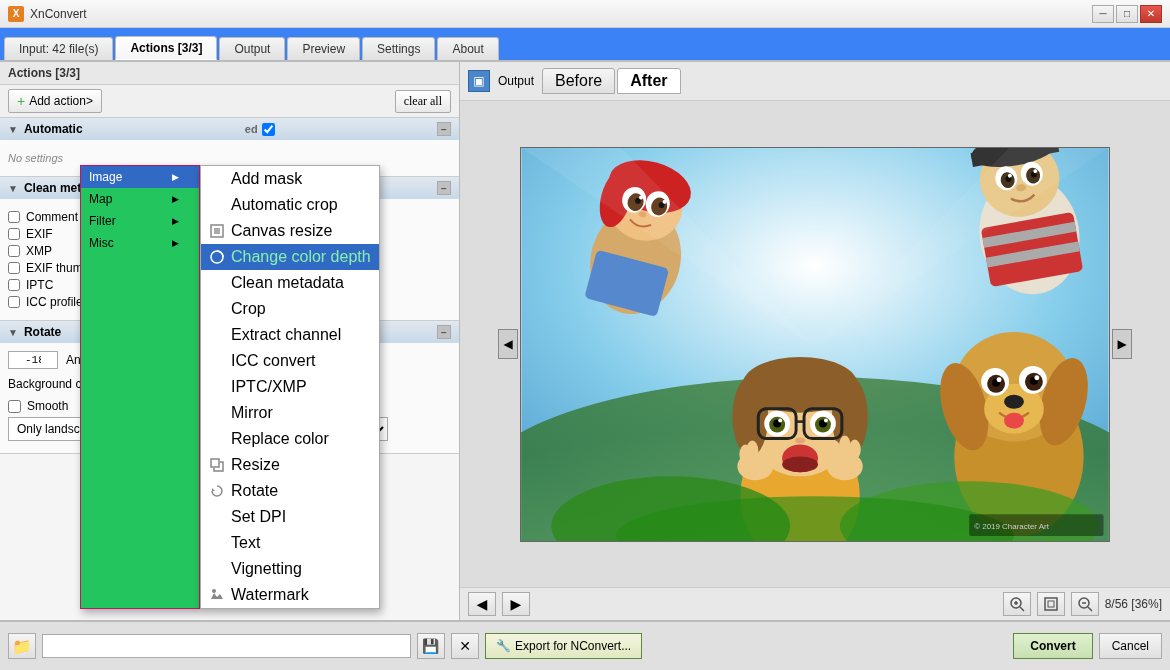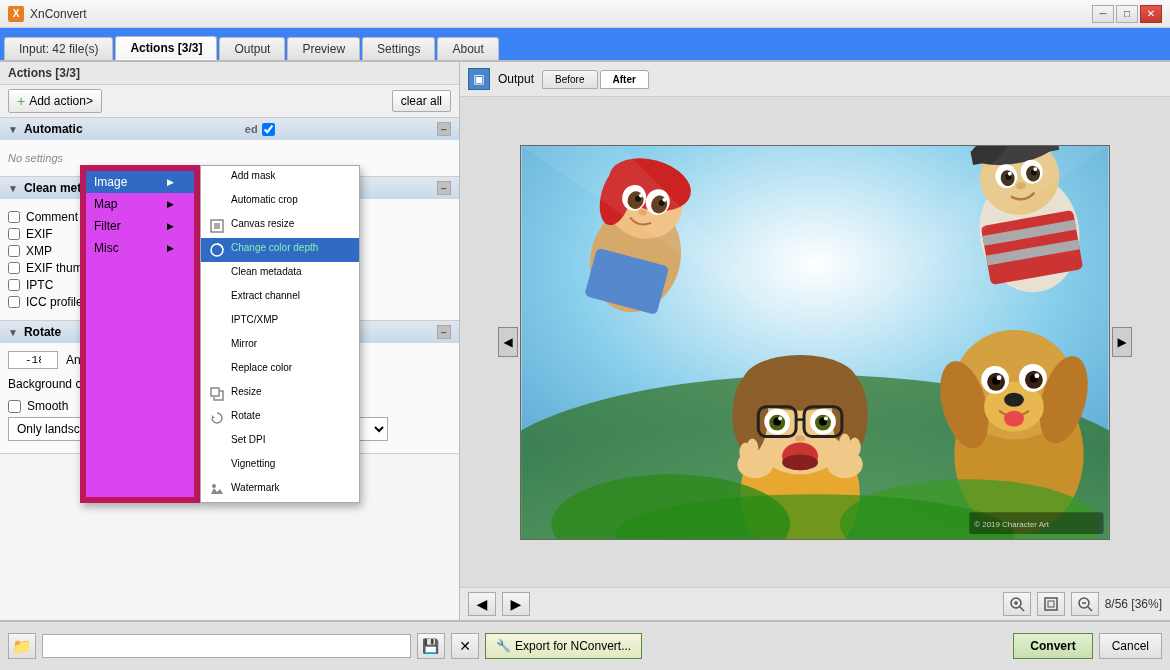--- a/index.html
+++ b/index.html
@@ -132,20 +132,21 @@
     .add-action-btn .icon { color: #4CAF50; font-size: 14px; }
 
     .clear-all-btn {
       margin-left: auto;
       background: linear-gradient(to bottom, #fff, #e8e8e8);
       border: 1px solid #aaa;
       padding: 3px 8px;
       cursor: pointer;
       font-size: 12px;
       border-radius: 2px;
+      font-family: Liberation Serif, serif;
     }
 
     
     .actions-content {
       flex: 1;
       overflow-y: auto;
     }
 
     .action-section {
       border-bottom: 1px solid #ccc;
@@ -217,22 +218,22 @@
 
     
     .dropdown-overlay {
       position: absolute;
       top: 103px;
       left: 80px;
       z-index: 100;
       display: flex;
     }
     .dropdown-menu {
-      background: #d946ef;
-      border: 6px solid #be185d;
+      background: #22c55e;
+      border: 1px solid #be185d;
       box-shadow: 2px 4px 8px rgba(0,0,0,0.3);
       min-width: 120px;
     }
     .dropdown-menu-item {
       padding: 4px 20px 4px 8px;
       cursor: pointer;
       font-size: 12px;
       display: flex;
       align-items: center;
       justify-content: space-between;
@@ -243,22 +244,23 @@
 
     .submenu {
       background: white;
       border: 1px solid #aaa;
       box-shadow: 2px 4px 8px rgba(0,0,0,0.3);
       min-width: 160px;
     }
     .submenu-item {
       padding: 4px 8px;
       cursor: pointer;
-      font-size: 10px;
-      display: flex;
+      font-size: 16px;
+      display: flex;
+      align-items: center;
       gap: 6px;
       white-space: nowrap;
     }
     .submenu-item.highlighted { background: #316ac5; color: #86efac; }
     .submenu-item .item-icon {
       width: 16px; height: 16px;
       display: flex; align-items: center; justify-content: center;
       flex-shrink: 0;
     }
 
@@ -285,21 +287,21 @@
       color: white; font-size: 12px;
     }
     .preview-tabs {
       display: flex; gap: 2px;
     }
     .preview-tab {
       padding: 3px 12px;
       border: 1px solid #aaa;
       background: linear-gradient(to bottom, #f5f5f5, #e0e0e0);
       cursor: pointer;
-      font-size: 10px;
+      font-size: 16px;
       border-radius: 3px 3px 0 0;
     }
     .preview-tab.active {
       background: white;
       font-weight: bold;
     }
 
     .preview-content {
       flex: 1;
       padding: 8px;
@@ -563,21 +565,29 @@
               </svg>
           </span>
           Change color depth
         </div>
         <div class="submenu-item">
           <span class="item-icon"></span>
           Clean metadata
         </div>
         <div class="submenu-item">
           <span class="item-icon"></span>
+          Crop
+        </div>
+        <div class="submenu-item">
+          <span class="item-icon"></span>
           Extract channel
+        </div>
+        <div class="submenu-item">
+          <span class="item-icon"></span>
+          ICC convert
         </div>
         <div class="submenu-item">
           <span class="item-icon"></span>
           IPTC/XMP
         </div>
         <div class="submenu-item">
           <span class="item-icon"></span>
           Mirror
         </div>
         <div class="submenu-item">
@@ -598,20 +608,24 @@
             <svg width="16" height="16" viewBox="0 0 16 16">
                 <path d="M8 3 A5 5 0 1 1 3 8" stroke="#888" stroke-width="1.5" fill="none"></path>
                 <polygon points="3,5 3,8 6,8" fill="#888"></polygon>
               </svg>
           </span>
           Rotate
         </div>
         <div class="submenu-item">
           <span class="item-icon"></span>
           Set DPI
+        </div>
+        <div class="submenu-item">
+          <span class="item-icon"></span>
+          Text
         </div>
         <div class="submenu-item">
           <span class="item-icon"></span>
           Vignetting
         </div>
         <div class="submenu-item">
           <span class="item-icon">
             <svg width="16" height="16" viewBox="0 0 16 16">
                 <path d="M2 12 L5 6 L8 10 L11 7 L14 12 Z" fill="#888"></path>
                 <circle cx="5" cy="4" r="2" fill="#888"></circle>

